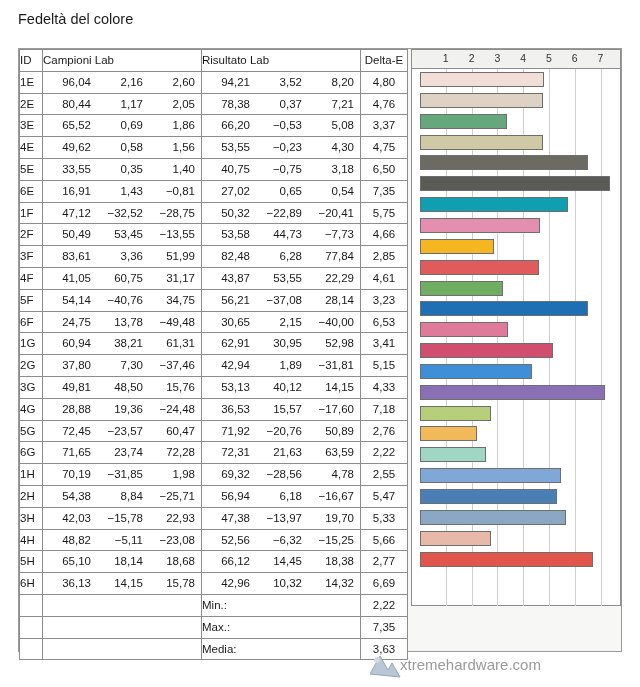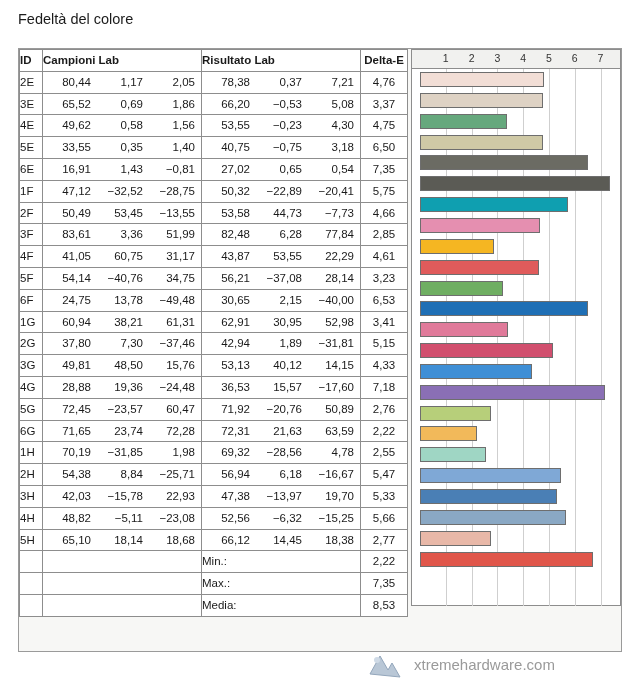--- a/index.html
+++ b/index.html
@@ -3,56 +3,62 @@
 <meta charset="utf-8">
 <style>
   html,body{margin:0;padding:0;background:#ffffff;}
   body{width:640px;height:687px;font-family:"Liberation Sans",sans-serif;color:#1a1a1a;position:relative;overflow:hidden;}
   #title{position:absolute;left:18px;top:11px;font-size:14.5px;color:#1b1b1b;text-align:center;}
   #panel{position:absolute;left:18px;top:48px;width:604px;height:604px;border:1px solid #9a9a9a;background:#f7f7f5;box-sizing:border-box;}
   table{border-collapse:collapse;table-layout:fixed;font-size:11.5px;font-family:"Liberation Sans",sans-serif;}
   
   #tbl{position:absolute;left:19px;top:49px;border-collapse:collapse;}
   #tbl td,#tbl th{border:1px solid #8d8d8d;padding:0;margin:0;background:#ffffff;}
-  .hd{background:#f1f1ef;font-weight:bold;font-size:11.5px;text-align:left;padding-left:3px;height:19px;line-height:19px;}
+  .hd{background:#f1f1ef;font-weight:normal;font-size:11.5px;text-align:left;padding-left:3px;height:19px;line-height:19px;}
   .cid{width:22px;height:20.8px;line-height:20.8px;text-align:left;padding-left:2px;font-size:11.5px;background:#f1f1ef;}
   .triple{width:158px;height:20.8px;padding:0;}
   .triple .num{display:inline-block;width:48px;text-align:right;padding-right:4px;font-size:11.5px;line-height:20.8px;font-family:"Liberation Sans",sans-serif;letter-spacing:0px;}
   .de{width:46px;height:20.8px;line-height:20.8px;text-align:center;padding-left:5px;font-size:11.5px;}
   .lblcell{height:20.8px;line-height:20.8px;text-align:left;padding-left:3px;font-size:11.5px;}
   .blank{background:#ffffff;}
   
   #chart{position:absolute;left:411px;top:49px;width:210px;height:557px;border-left:1px solid #8d8d8d;border-right:1px solid #8d8d8d;border-top:1px solid #8d8d8d;border-bottom:1px solid #8d8d8d;box-sizing:border-box;background:#ffffff;}
   #axis{position:absolute;left:0;top:0;width:100%;height:19px;border-bottom:1px solid #8d8d8d;box-sizing:border-box;background:#f1f1ef;}
   #axis .tk{position:absolute;top:2px;font-size:10.5px;color:#333;transform:translateX(-50%);}
   #plot{position:absolute;left:0;top:19px;width:100%;height:537px;}
   .grid{position:absolute;top:0;bottom:0;width:1px;background:#cfcfcf;}
   .bar{position:absolute;height:15px;border:1px solid #6e6e6e;box-sizing:border-box;}
   #wm{position:absolute;left:360px;top:652px;width:262px;height:30px;}
-  #wm .t{position:absolute;left:54px;top:4px;font-size:15px;color:#9a9a9a;font-family:"Liberation Sans",sans-serif;}
+  #wm .t{position:absolute;left:40px;top:4px;font-size:15px;color:#9a9a9a;font-family:"Liberation Sans",sans-serif;}
   #wm .logo{position:absolute;left:4px;top:0px;}
 </style>
 </head>
 <body>
 
 <div id="title">Fedeltà del colore</div>
 
 <div id="panel"></div>
 
 <table id="tbl">
   <thead>
     <tr>
       <th class="hd cid">ID</th>
       <th class="hd triple">Campioni Lab</th>
       <th class="hd triple">Risultato Lab</th>
       <th class="hd de">Delta-E</th>
     </tr>
   </thead>
   <tbody id="tbody">
       <tr>
+        <td class="cid">1E</td>
+        <td class="triple"><span class="num">96,04</span><span class="num">2,16</span><span class="num">2,60</span></td>
+        <td class="triple"><span class="num">94,21</span><span class="num">3,52</span><span class="num">8,20</span></td>
+        <td class="de">4,80</td>
+      </tr>
+      <tr>
         <td class="cid">2E</td>
         <td class="triple"><span class="num">80,44</span><span class="num">1,17</span><span class="num">2,05</span></td>
         <td class="triple"><span class="num">78,38</span><span class="num">0,37</span><span class="num">7,21</span></td>
         <td class="de">4,76</td>
       </tr>
       <tr>
         <td class="cid">3E</td>
         <td class="triple"><span class="num">65,52</span><span class="num">0,69</span><span class="num">1,86</span></td>
         <td class="triple"><span class="num">66,20</span><span class="num">−0,53</span><span class="num">5,08</span></td>
         <td class="de">3,37</td>
@@ -171,36 +177,42 @@
         <td class="triple"><span class="num">52,56</span><span class="num">−6,32</span><span class="num">−15,25</span></td>
         <td class="de">5,66</td>
       </tr>
       <tr>
         <td class="cid">5H</td>
         <td class="triple"><span class="num">65,10</span><span class="num">18,14</span><span class="num">18,68</span></td>
         <td class="triple"><span class="num">66,12</span><span class="num">14,45</span><span class="num">18,38</span></td>
         <td class="de">2,77</td>
       </tr>
       <tr>
+        <td class="cid">6H</td>
+        <td class="triple"><span class="num">36,13</span><span class="num">14,15</span><span class="num">15,78</span></td>
+        <td class="triple"><span class="num">42,96</span><span class="num">10,32</span><span class="num">14,32</span></td>
+        <td class="de">6,69</td>
+      </tr>
+      <tr>
         <td class="cid blank" style="background: rgb(255, 255, 255);">&nbsp;</td>
         <td class="triple blank">&nbsp;</td>
         <td class="lblcell">Min.:</td>
         <td class="de">2,22</td>
       </tr>
       <tr>
         <td class="cid blank" style="background: rgb(255, 255, 255);">&nbsp;</td>
         <td class="triple blank">&nbsp;</td>
         <td class="lblcell">Max.:</td>
         <td class="de">7,35</td>
       </tr>
       <tr>
         <td class="cid blank" style="background: rgb(255, 255, 255);">&nbsp;</td>
         <td class="triple blank">&nbsp;</td>
         <td class="lblcell">Media:</td>
-        <td class="de">8,53</td>
+        <td class="de">3,63</td>
       </tr>
     </tbody>
 </table>
 
 <div id="chart">
   <div id="axis">
       <div class="tk" style="left: 33.7895px;">1</div>
       <div class="tk" style="left: 59.5789px;">2</div>
       <div class="tk" style="left: 85.3684px;">3</div>
       <div class="tk" style="left: 111.158px;">4</div>

